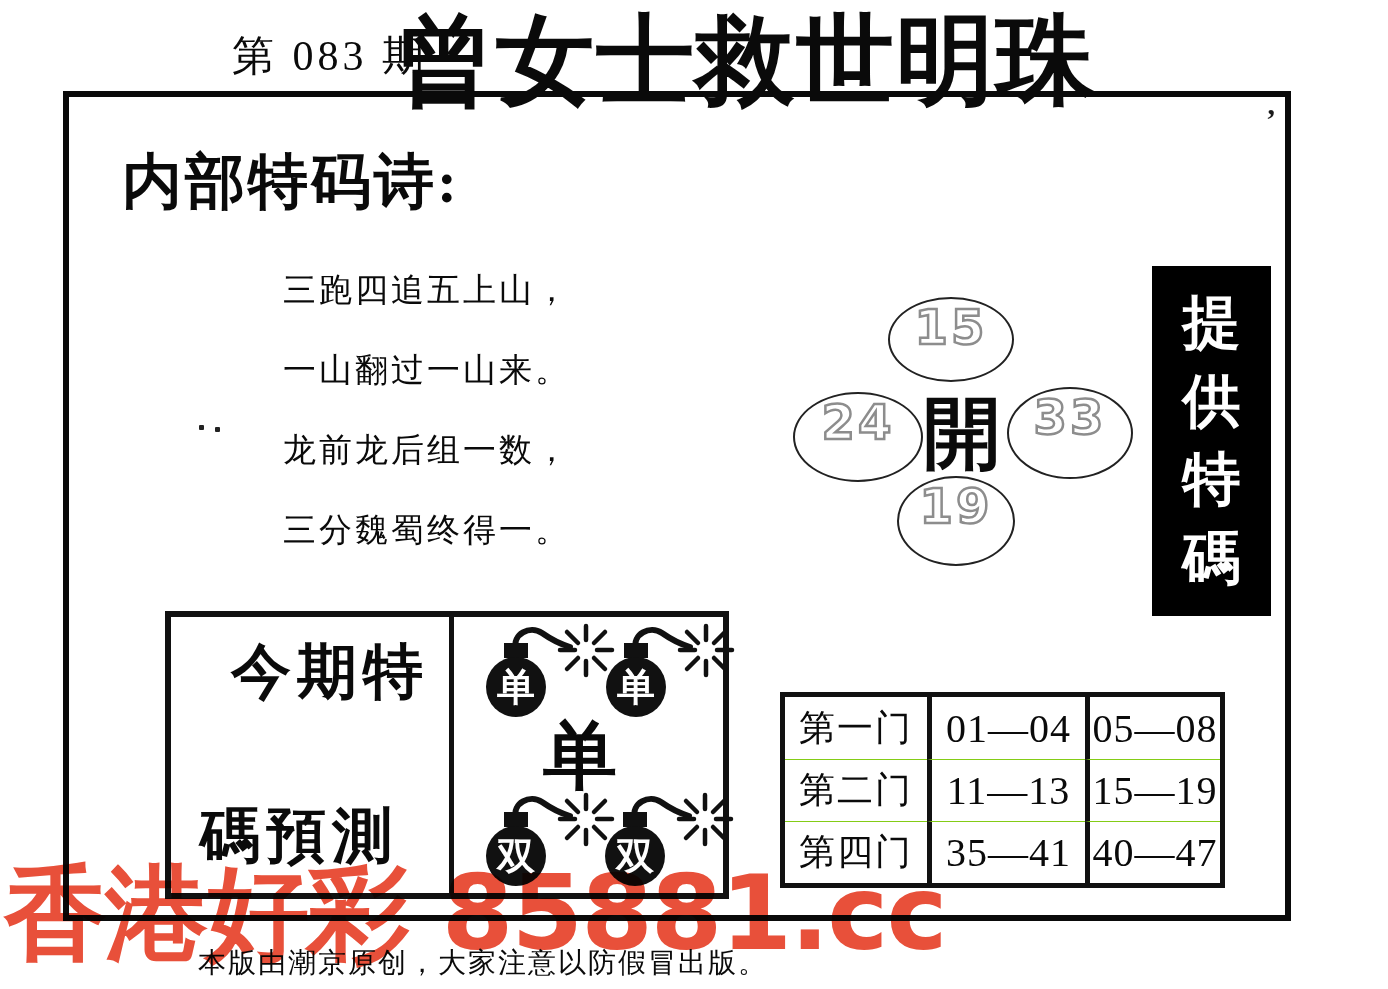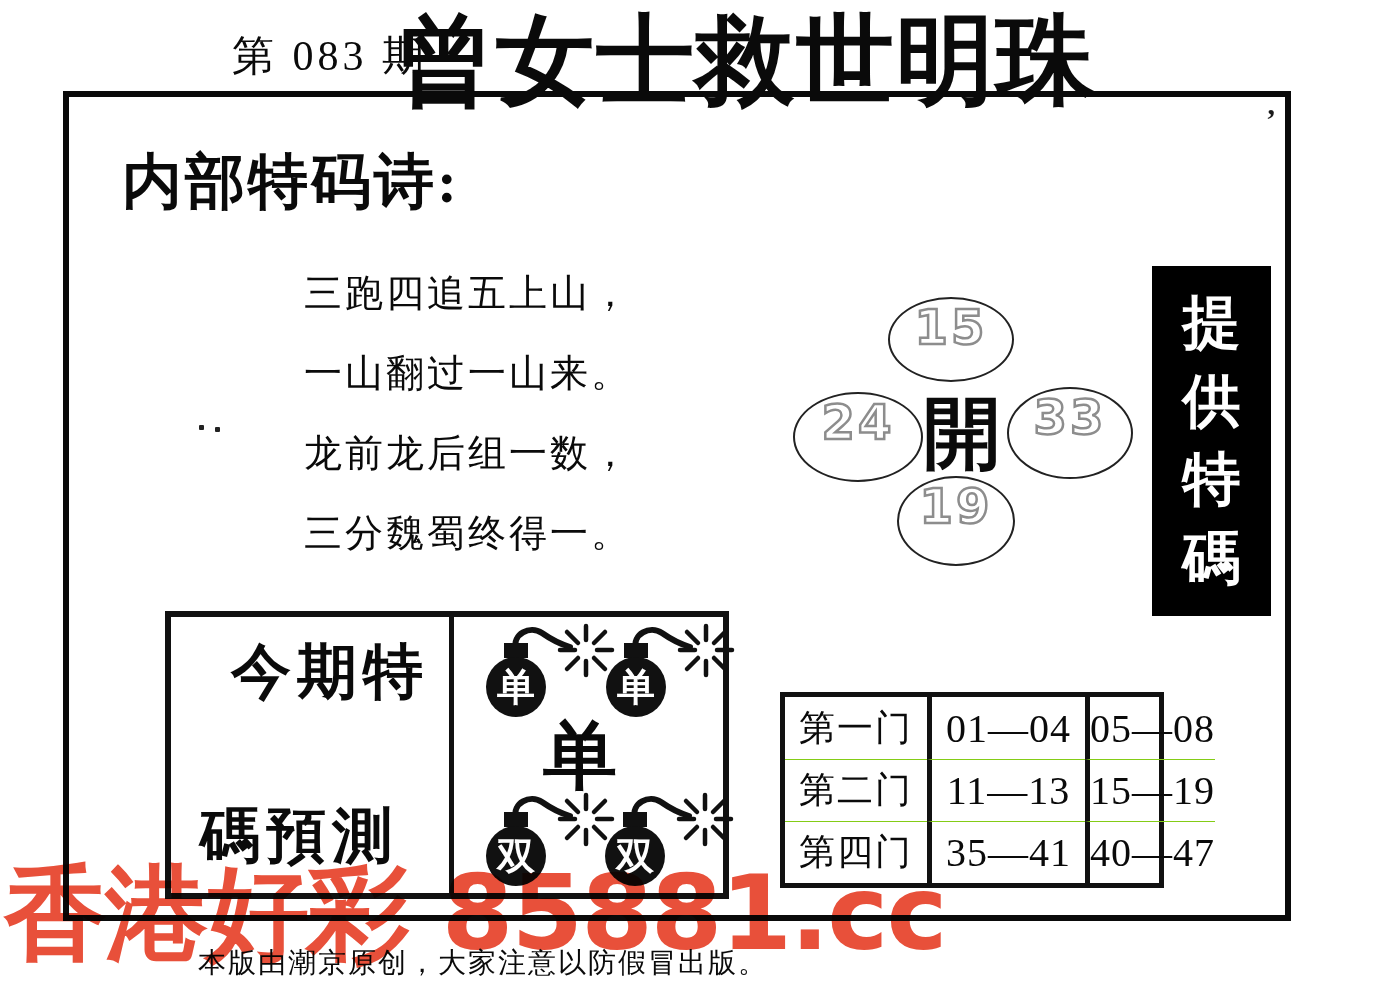--- a/index.html
+++ b/index.html
@@ -27,21 +27,21 @@
     left:63px; top:91px; width:1228px; height:830px;
     border:6px solid #0a0a0a;
   }
 
   
   .poem-heading {
     left:122px; top:142px; font-size:60px; font-weight:bold;
     letter-spacing:3px; white-space:nowrap;
   }
   .poem-line {
-    left:283px; font-size:38px; letter-spacing:3px; white-space:nowrap;margin-left:21px;
+    left:283px; font-size:33px; letter-spacing:3px; white-space:nowrap;
   }
   .poem-line-0 { top:268px; }
   .poem-line-1 { top:348px; }
   .poem-line-2 { top:428px; }
   .poem-line-3 { top:508px; }
 
   .stray-dots { left:199px; top:423px; width:26px; height:10px; }
   .stray-dots i { position:absolute; width:5px; height:5px; background:#222; border-radius:1px; }
   .stray-dots i:nth-child(1){ left:0; top:2px; }
   .stray-dots i:nth-child(2){ left:16px; top:4px; }
@@ -98,21 +98,21 @@
   .bomb-2 { left:604px; top:622px; }
   .bomb-3 { left:484px; top:791px; }
   .bomb-4 { left:603px; top:791px; }
   .bomb-char-1 { left:488px; top:668px; }
   .bomb-char-2 { left:608px; top:668px; }
   .bomb-char-3 { left:488px; top:837px; }
   .bomb-char-4 { left:607px; top:837px; }
 
   
   .gate-table {
-    left:780px; top:692px; width:384px; height:196px;
+    left:780px; top:692px; width:445px; height:196px;
     border:5px solid #111;
     display:grid;
     grid-template-columns:142px 158px 1fr;
     grid-template-rows:1fr 1fr 1fr;
   }
   .gate-cell {
     display:flex; align-items:center; justify-content:center;
     border-left:5px solid #111; border-top:1px solid #84cc16;
     white-space:nowrap;
   }

